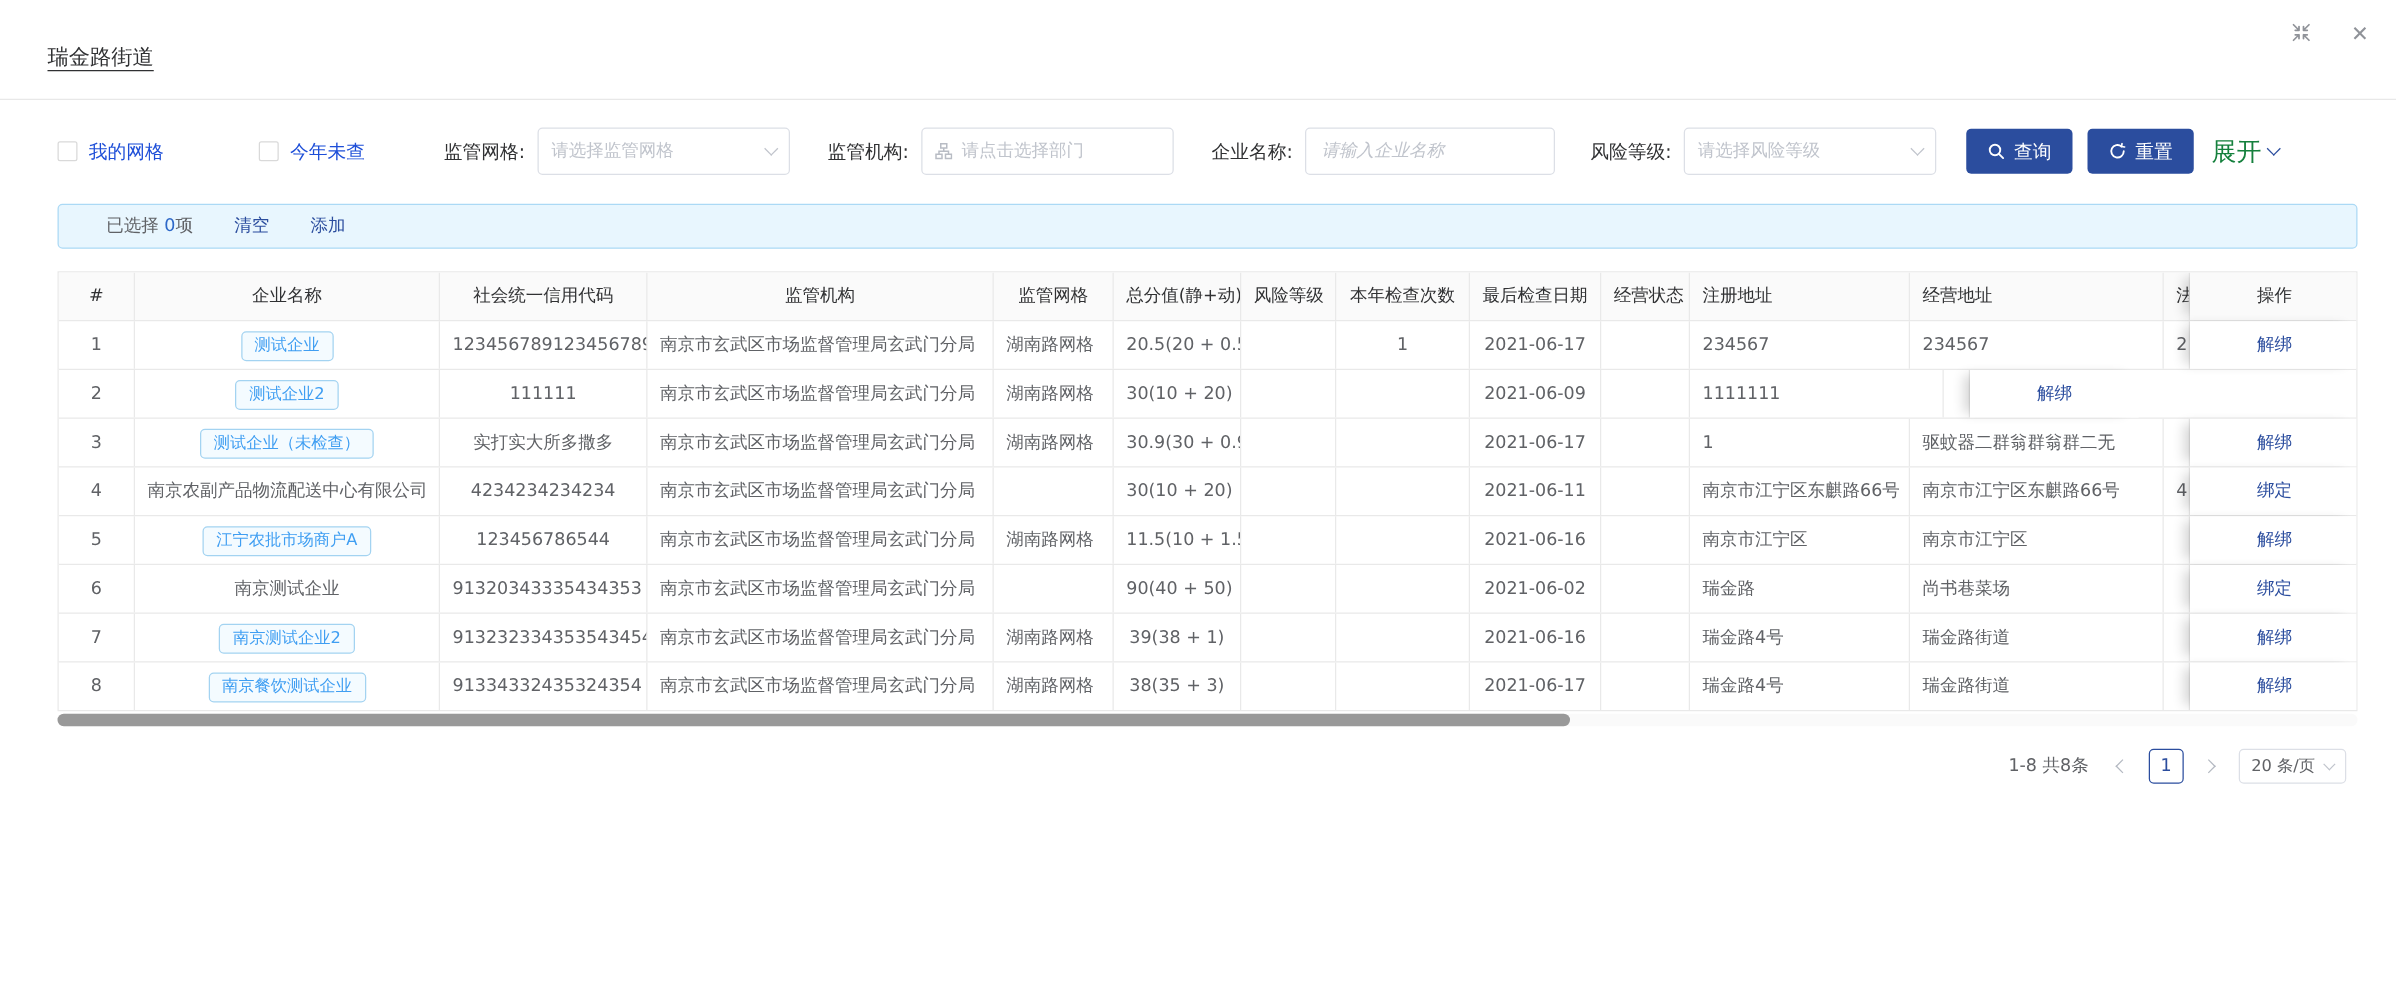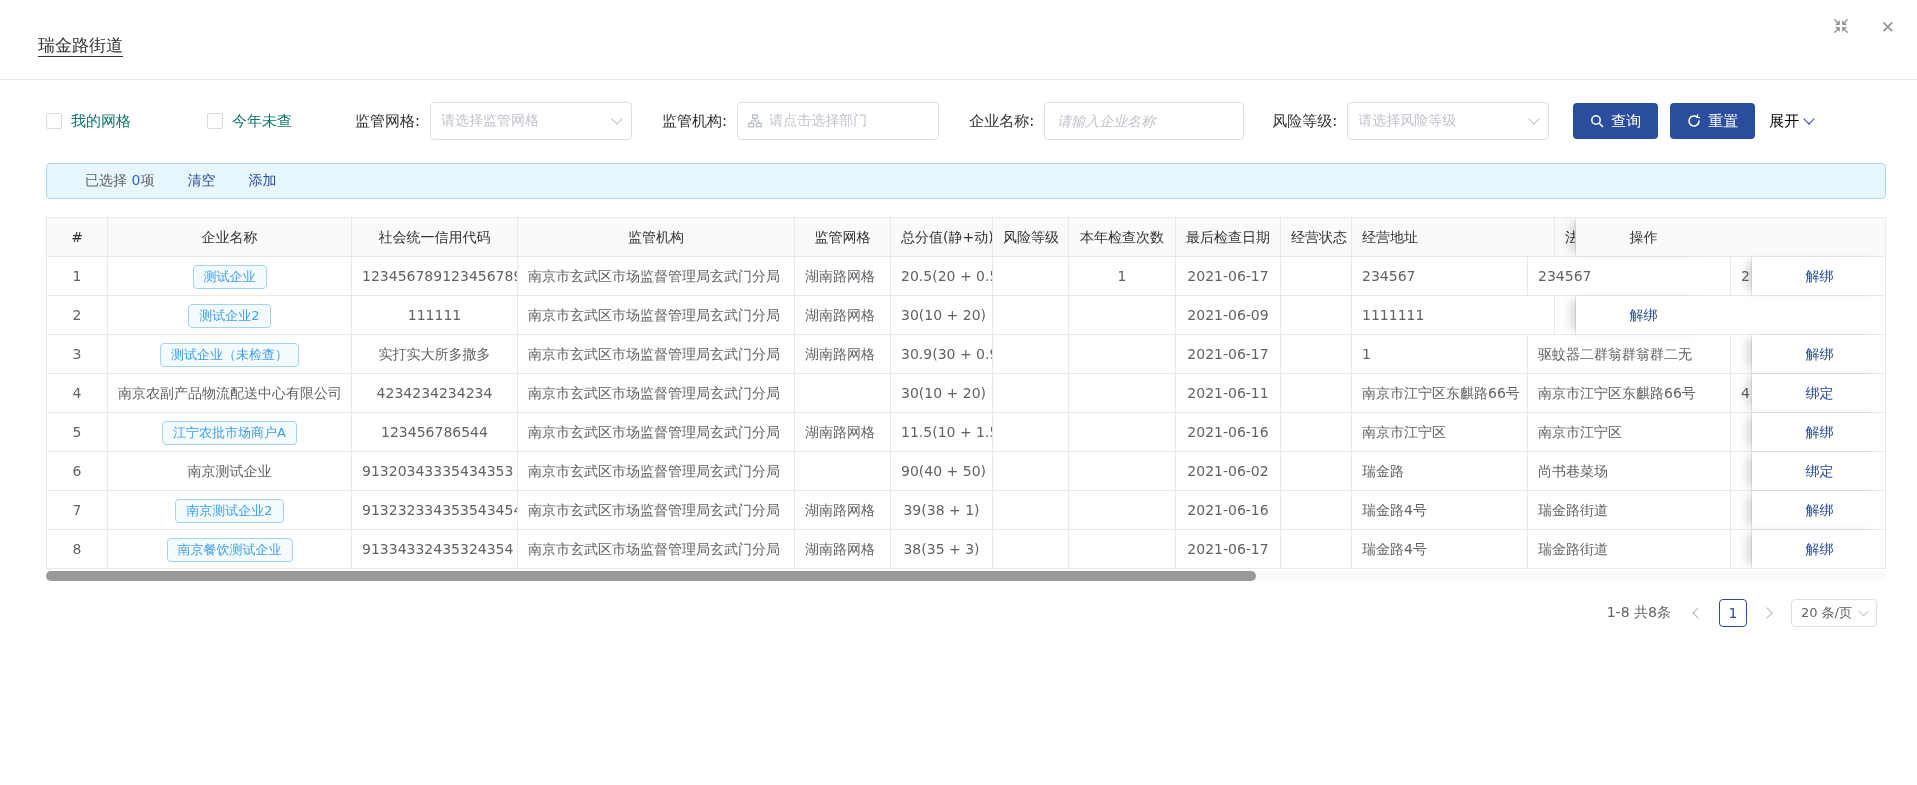--- a/index.html
+++ b/index.html
@@ -10,33 +10,33 @@
   .dlg-header { position:relative; height:80px; border-bottom:1px solid #e8e8e8; }
   .dlg-title { position:absolute; left:38px; top:34px; font-size:17px; color:#303133;
                text-decoration:underline; text-underline-offset:5px; font-weight:500; }
   .hdr-icons { position:absolute; right:22px; top:18px; display:flex; gap:32px; align-items:center; }
   .hdr-icon { cursor:pointer; color:#909399; font-size:17px; line-height:1; }
 
   
   .filter-row { display:flex; align-items:center; margin:21px 30px 0 46px; height:40px; white-space:nowrap; }
   .chk-wrap { display:flex; align-items:center; gap:9px; }
   .chk-box { width:16px; height:16px; border:1px solid #d9d9d9; border-radius:2px; background:#fff; cursor:pointer; }
-  .chk-label { font-size:15px; color:#0f766e; }
+  .chk-label { font-size:15px; color:#1d4ed8; }
   .f-label { font-size:15px; color:#303133; }
   .f-control { height:38px; border:1px solid #dcdfe6; border-radius:4px; background:#fff;
                display:flex; align-items:center; padding:0 10px; gap:7px; cursor:pointer; }
   .f-control .ph { color:#c0c4cc; font-size:14px; flex:1 1 auto; overflow:hidden; }
   input.f-input { height:38px; border:1px solid #dcdfe6; border-radius:4px; padding:0 12px;
                   font-size:14px; color:#606266; outline:none; font-family:inherit; }
   input.f-input::placeholder { color:#c0c4cc; }
   .caret { width:8px; height:8px; border-right:1.4px solid #c0c4cc; border-bottom:1.4px solid #c0c4cc;
            transform:rotate(45deg); margin-top:-4px; flex:0 0 auto; }
   .btn { height:36px; border:none; border-radius:4px; background:#2b4d9e; color:#fff; font-size:15px;
          display:flex; align-items:center; gap:7px; padding:0 17px; cursor:pointer; font-family:inherit; }
-  .expand-link { color:#000000; font-size:15px; display:flex; align-items:center; gap:6px; cursor:pointer;justify-content:center; }
+  .expand-link { color:#15803d; font-size:20px; display:flex; align-items:center; gap:6px; cursor:pointer;justify-content:center; }
   .expand-link .caret { border-color:#2b4d9e; }
 
   
   .sel-bar { margin:22px 30px 0 46px; width:1840px; height:36px; background:#e8f6fe;
              border:1px solid #abd9f5; border-radius:4px; display:flex; align-items:center;
              padding-left:38px; gap:33px; font-size:14px; }
   .sel-text { color:#606266; }
   .sel-count { color:#2d68c8; }
   .sel-link { color:#2b4d9e; cursor:pointer; }
 
@@ -167,20 +167,21 @@
       <div class="th" style="width: 61px; text-align: center;">#</div>
       <div class="th" style="width: 244px; text-align: center;">企业名称</div>
       <div class="th" style="width: 166px; text-align: center;">社会统一信用代码</div>
       <div class="th" style="width: 277px; text-align: center;">监管机构</div>
       <div class="th" style="width: 96px; text-align: center;">监管网格</div>
       <div class="th" style="width: 102px; text-align: center;">总分值(静+动)</div>
       <div class="th" style="width: 76px; text-align: center;">风险等级</div>
       <div class="th" style="width: 107px; text-align: center;">本年检查次数</div>
       <div class="th" style="width: 105px; text-align: center;">最后检查日期</div>
       <div class="th" style="width: 71px; text-align: left;">经营状态</div>
+      <div class="th" style="width: 176px; text-align: left;">注册地址</div>
       <div class="th" style="width: 203px; text-align: left;">经营地址</div>
       <div class="th" style="width: 19px; text-align: left;">法</div>
       <div class="th fixed-col" style="width: 135px; text-align: center;">操作</div>
     </div>
   <div>
       <div class="tr">
         <div class="td" style="width: 61px; text-align: center;">1</div>
         <div class="td" style="width: 244px; text-align: center;"><span class="ent-tag">测试企业</span></div>
         <div class="td" style="width: 166px; text-align: center;">123456789123456789</div>
         <div class="td" style="width: 277px; text-align: left;">南京市玄武区市场监督管理局玄武门分局</div>

